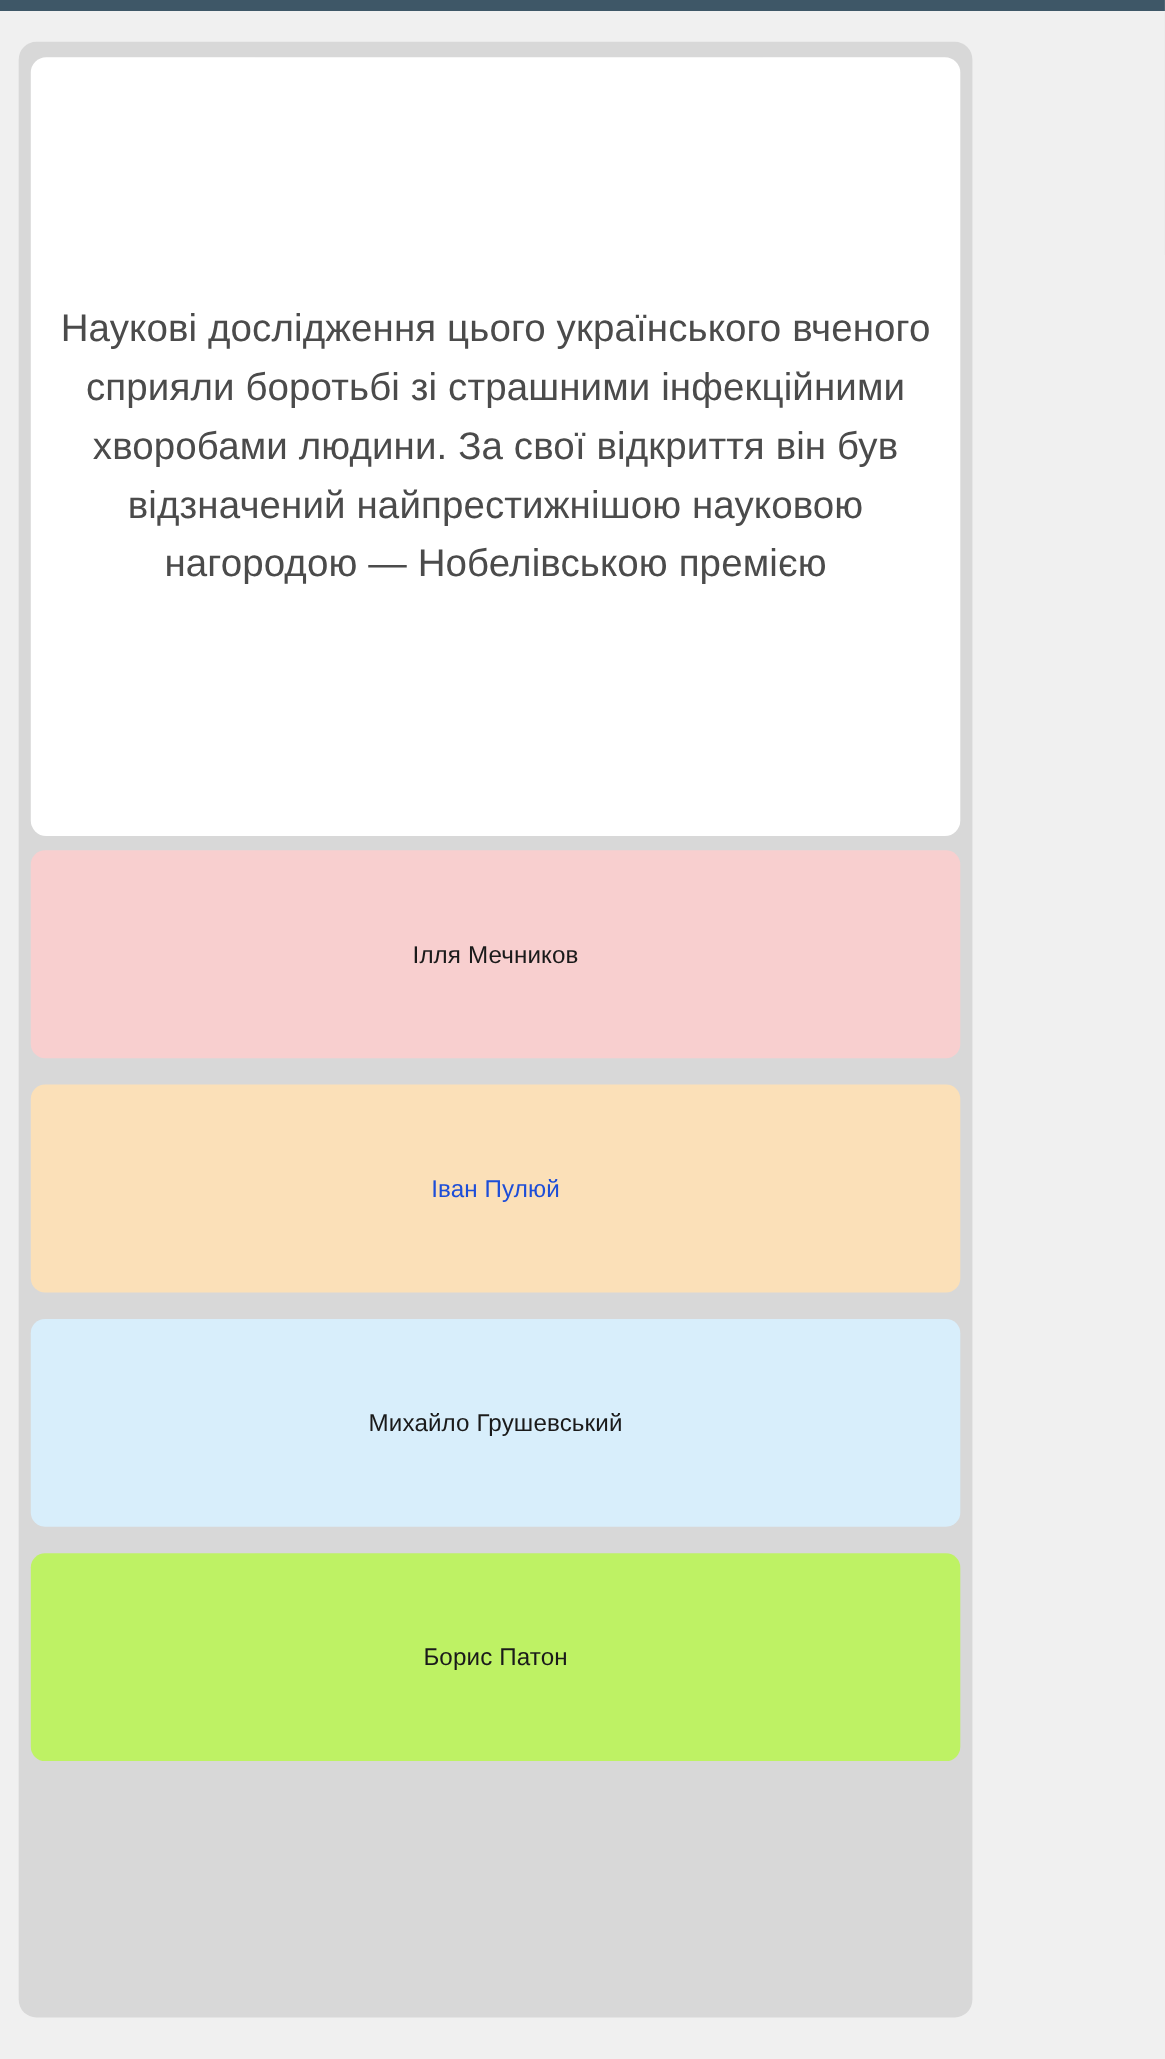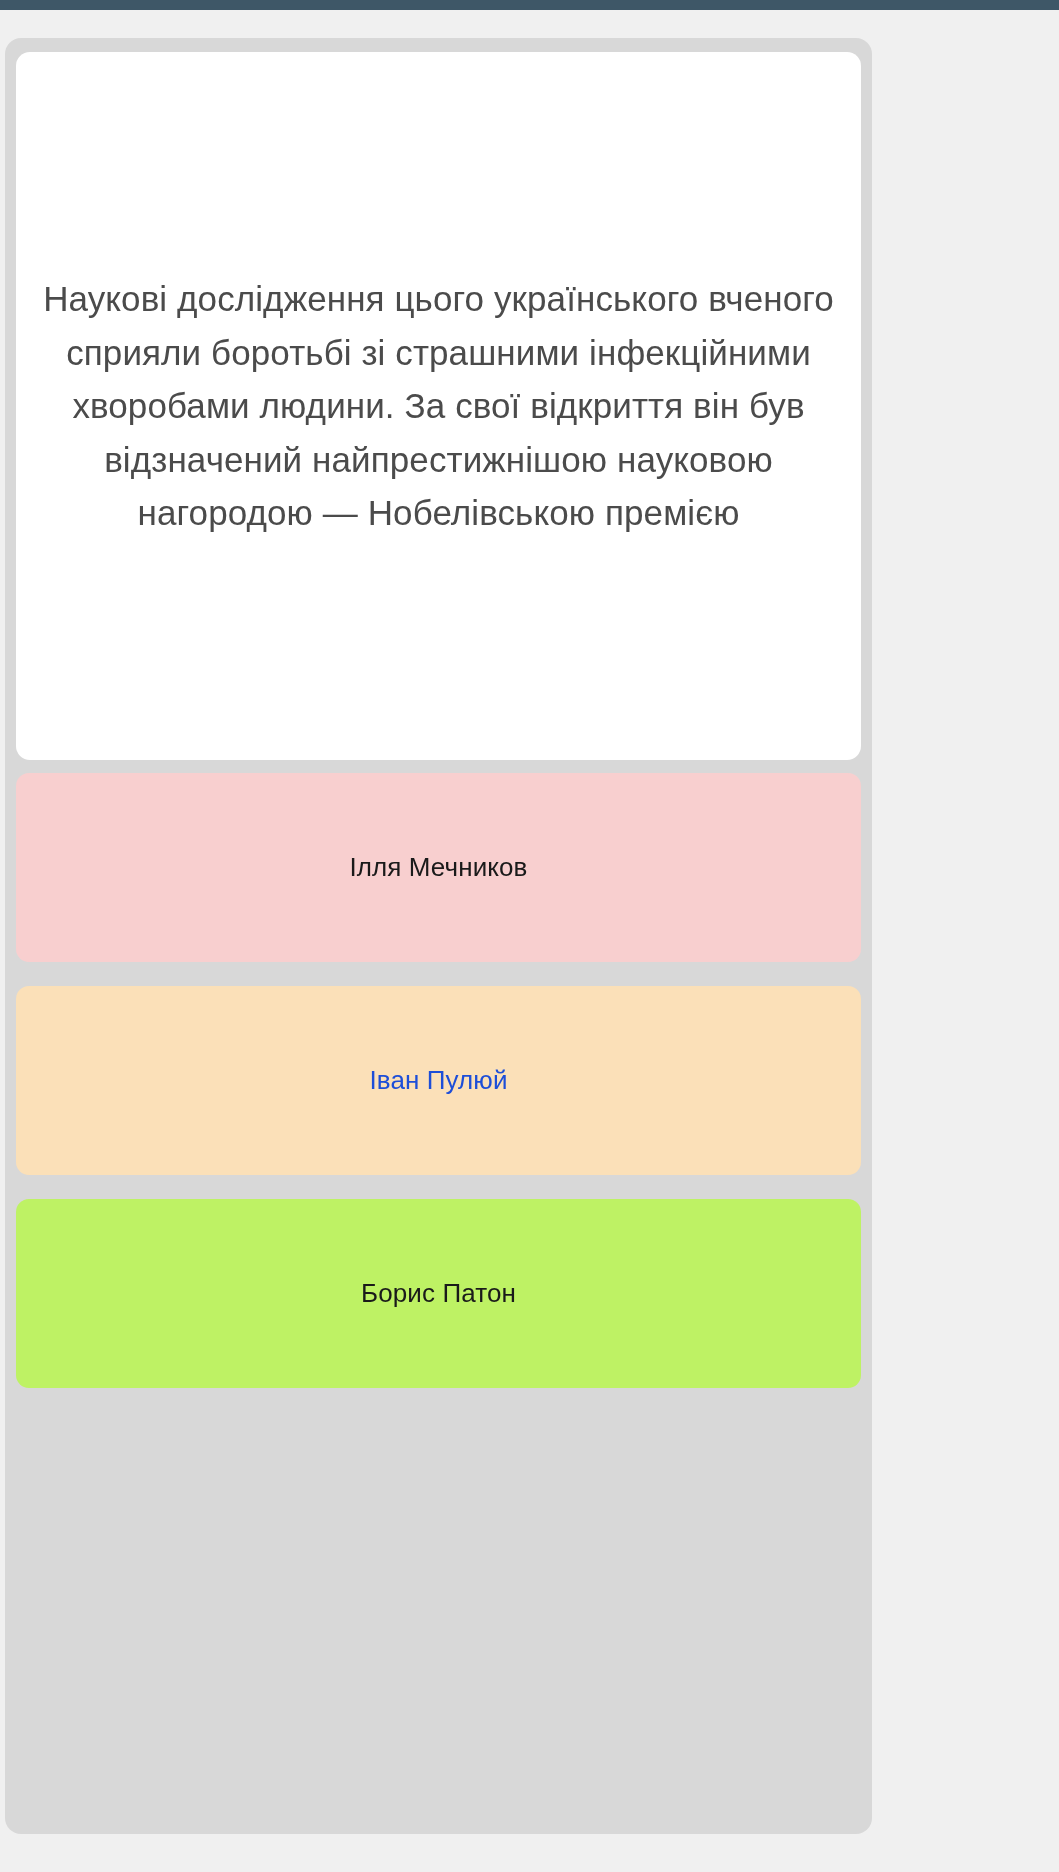--- a/index.html
+++ b/index.html
@@ -82,50 +82,53 @@
     height: 189px;
     border-radius: 13px;
     display: flex;
     align-items: center;
     justify-content: center;
     box-sizing: border-box;
     cursor: pointer;
     user-select: none;
   }
   .option-label {
-    font-size: 26px;
+    font-size: 22px;
     color: #1a1a1a;
     text-align: center;
     font-weight: 400;
     letter-spacing: 0.1px;
   }
 </style>
 </head>
 <body style="background: rgb(240, 240, 240);">
 
 <div class="top-bar" style="background: rgb(62, 87, 103);"></div>
 
-<div class="viewport" style="background: rgb(240, 240, 240);">
+<div class="viewport" style="background: rgb(240, 240, 240); margin-left: 12px;">
 
   <div class="quiz-panel" style="background: rgb(216, 216, 216);">
 
     <div class="question-card" style="background: rgb(255, 255, 255);">
       <div class="question-text" style="color: rgb(75, 75, 75);">Наукові дослідження цього українського вченого сприяли боротьбі зі страшними інфекційними хворобами людини. За свої відкриття він був відзначений найпрестижнішою науковою нагородою — Нобелівською премією</div>
     </div>
 
     <div class="options">
 
       <div class="option" style="background-color: rgb(248, 207, 207);">
         <span class="option-label" style="color: rgb(26, 26, 26);">Ілля Мечников</span>
       </div>
 
       <div class="option" style="background-color: rgb(251, 224, 184);">
         <span class="option-label" style="color: #1d4ed8;">Іван Пулюй</span>
       </div>
 
+      <div class="option" style="background-color: rgb(216, 238, 251);">
+        <span class="option-label" style="color: rgb(26, 26, 26);">Михайло Грушевський</span>
+      </div>
 
       <div class="option" style="background-color: #bef264;">
         <span class="option-label" style="color: rgb(26, 26, 26);">Борис Патон</span>
       </div>
 
     </div>
   </div>
 </div>
 
 </body></html>

